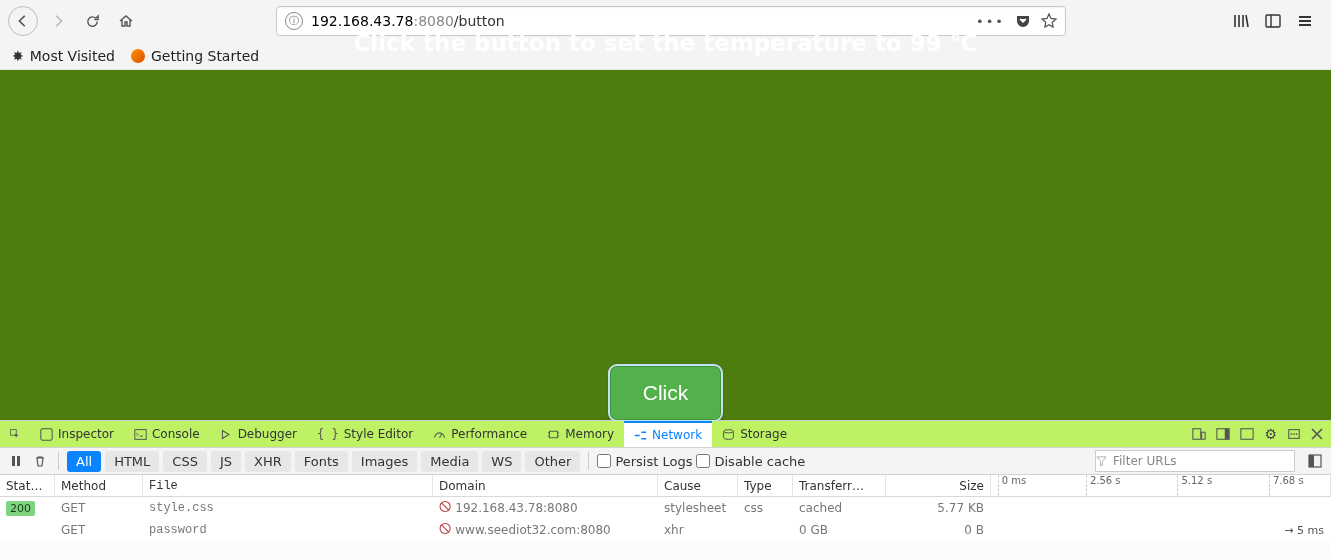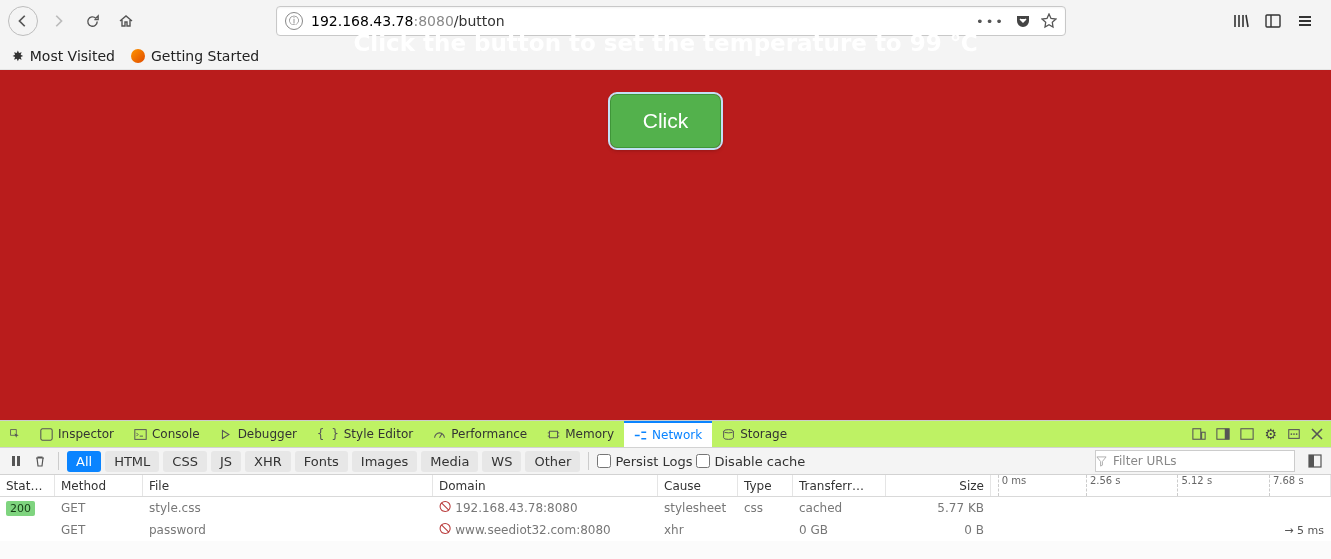--- a/index.html
+++ b/index.html
@@ -68,25 +68,25 @@
     font-size: 14px;
     color: #222;
   }
   .bm-item { display:flex; align-items:center; gap:6px; }
   .gear-icon { font-size:14px; color:#333;}
   .ff-icon { width:14px;height:14px;border-radius:50%;background:linear-gradient(135deg,#ff9500,#e04b00);display:inline-block;}
 
   
   .page {
     height: 350px;
-    background: #b91c1c;
+    background: #4d7c0f;
     display: flex;
     flex-direction: column;
     align-items: center;
-    justify-content: flex-start;
+    justify-content: space-between;
   }
   .page h1 {
     color: #fff;
     font-size: 23px;
     font-weight: bold;
     margin-bottom: 38px;
     margin-top: -40px;
   }
   .click-btn {
     background: #53b14c;
@@ -158,21 +158,21 @@
     background:#fff;
   }
 
   .dt-headers {
     height:22px;
     display:flex;
     border-bottom:1px solid #d9d9d9;
     background:#fff;
   }
   .col { display:flex;align-items:center;padding:0 6px;border-right:1px solid #e5e5e5;color:#333;overflow:hidden;text-overflow:ellipsis;white-space:nowrap;}
-  .c-stat{width:55px;} .c-method{width:88px;} .c-file{width:290px;} .c-domain{width:225px;}
+  .c-stat{width:55px;} .c-method{width:88px;} .c-file{width:290px;font-family:Liberation Mono, monospace;} .c-domain{width:225px;}
   .c-cause{width:80px;} .c-type{width:55px;} .c-transfer{width:93px;} .c-size{width:105px;text-align:center;justify-content:flex-end;}
   .c-wf{flex:1;position:relative;padding:0;}
   .wf-ticks{position:absolute;inset:0;display:flex;}
   .tick{position:absolute;top:0;bottom:0;border-left:1px dashed #ccc;font-size:10px;color:#666;padding-left:3px;}
   .wf-arrow{position:absolute;right:6px;color:#555;font-size:11px;}
 
   .dt-row {
     height:22px;
     display:flex;
     background:#fff;

